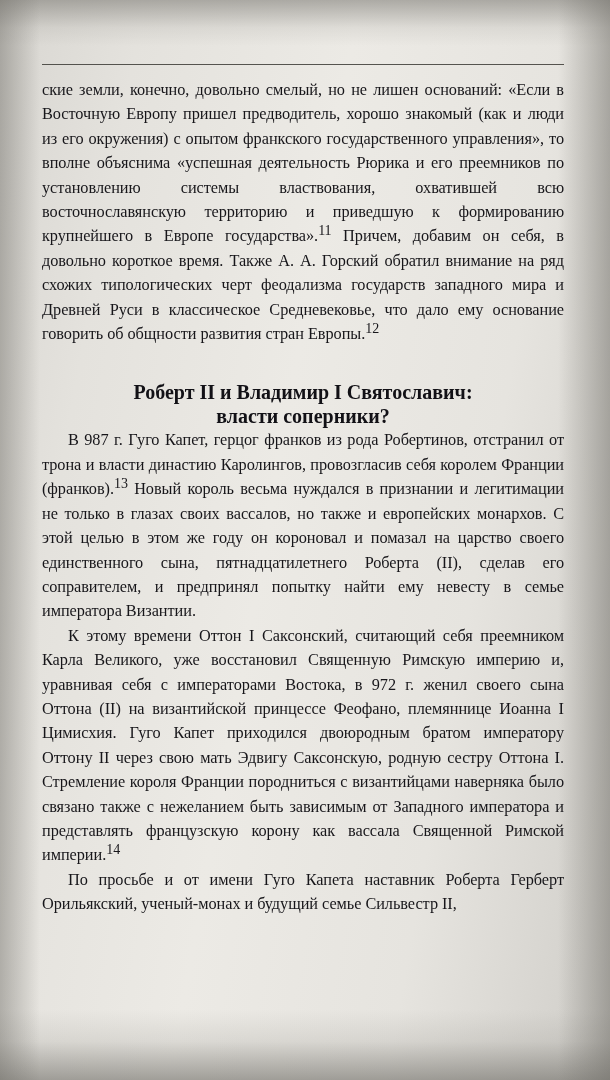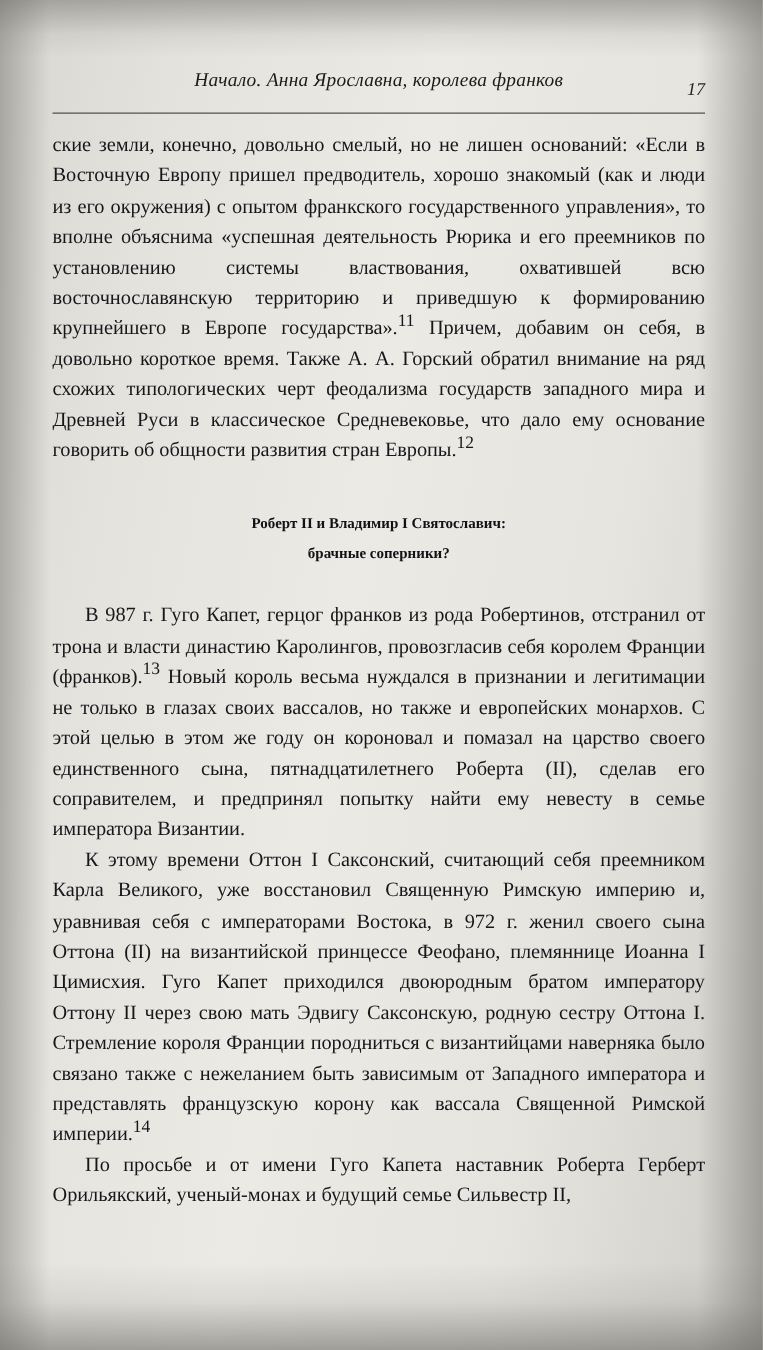--- a/index.html
+++ b/index.html
@@ -101,52 +101,47 @@
 
   sup {
     font-size: 14px;
     vertical-align: super;
     line-height: 0;
   }
 
   .section-heading {
     text-align: center;
     font-weight: bold;
-    font-size: 12px;
+    font-size: 20px;
     line-height: 24px;
     color: #121116;
     margin-top: 34px;
-    margin-bottom: 26px;
   }
   .section-heading .line { display: block; }
 </style>
 </head>
 <body>
 
 <div class="page">
 
   <div class="shade-top"></div>
   <div class="shade-bottom"></div>
   <div class="shade-left"></div>
   <div class="shade-right"></div>
 
   <div class="content">
 
-    <div class="running-head">
-      <span class="title">Начало. Анна Ярославна, королева франков</span>
-      <span class="folio">17</span>
-    </div>
 
     <div class="rule"></div>
 
     <p class="noindent"><span>ские земли, конечно, довольно смелый, но не лишен оснований: «Если в Восточную Европу пришел предводитель, хорошо знакомый (как и люди из его окружения) с опытом франкского государственного управления», то вполне объяснима «успешная деятельность Рюрика и его преемников по установлению системы властвования, охватившей всю восточнославянскую территорию и приведшую к формированию крупнейшего в Европе государства».</span><sup>11</sup><span> Причем, добавим он себя, в довольно короткое время. Также А. А. Горский обратил внимание на ряд схожих типологических черт феодализма государств западного мира и Древней Руси в классическое Средневековье, что дало ему основание говорить об общности развития стран Европы.</span><sup>12</sup></p>
 
     <div class="section-heading">
       <span class="line">Роберт II и Владимир I Святославич:</span>
-      <span class="line">брачные соперники?</span>
+      <span class="line">власти соперники?</span>
     </div>
 
     <p class="indent"><span>В 987 г. Гуго Капет, герцог франков из рода Робертинов, отстранил от трона и власти династию Каролингов, провозгласив себя королем Франции (франков).</span><sup>13</sup><span> Новый король весьма нуждался в признании и легитимации не только в глазах своих вассалов, но также и европейских монархов. С этой целью в этом же году он короновал и помазал на царство своего единственного сына, пятнадцатилетнего Роберта (II), сделав его соправителем, и предпринял попытку найти ему невесту в семье императора Византии.</span></p>
 
     <p class="indent"><span>К этому времени Оттон I Саксонский, считающий себя преемником Карла Великого, уже восстановил Священную Римскую империю и, уравнивая себя с императорами Востока, в 972 г. женил своего сына Оттона (II) на византийской принцессе Феофано, племяннице Иоанна I Цимисхия. Гуго Капет приходился двоюродным братом императору Оттону II через свою мать Эдвигу Саксонскую, родную сестру Оттона I. Стремление короля Франции породниться с византийцами наверняка было связано также с нежеланием быть зависимым от Западного императора и представлять французскую корону как вассала Священной Римской империи.</span><sup>14</sup></p>
 
     <p class="indent">По просьбе и от имени Гуго Капета наставник Роберта Герберт Орильякский, ученый-монах и будущий семье Сильвестр II,</p>
 
   </div>
 </div>

